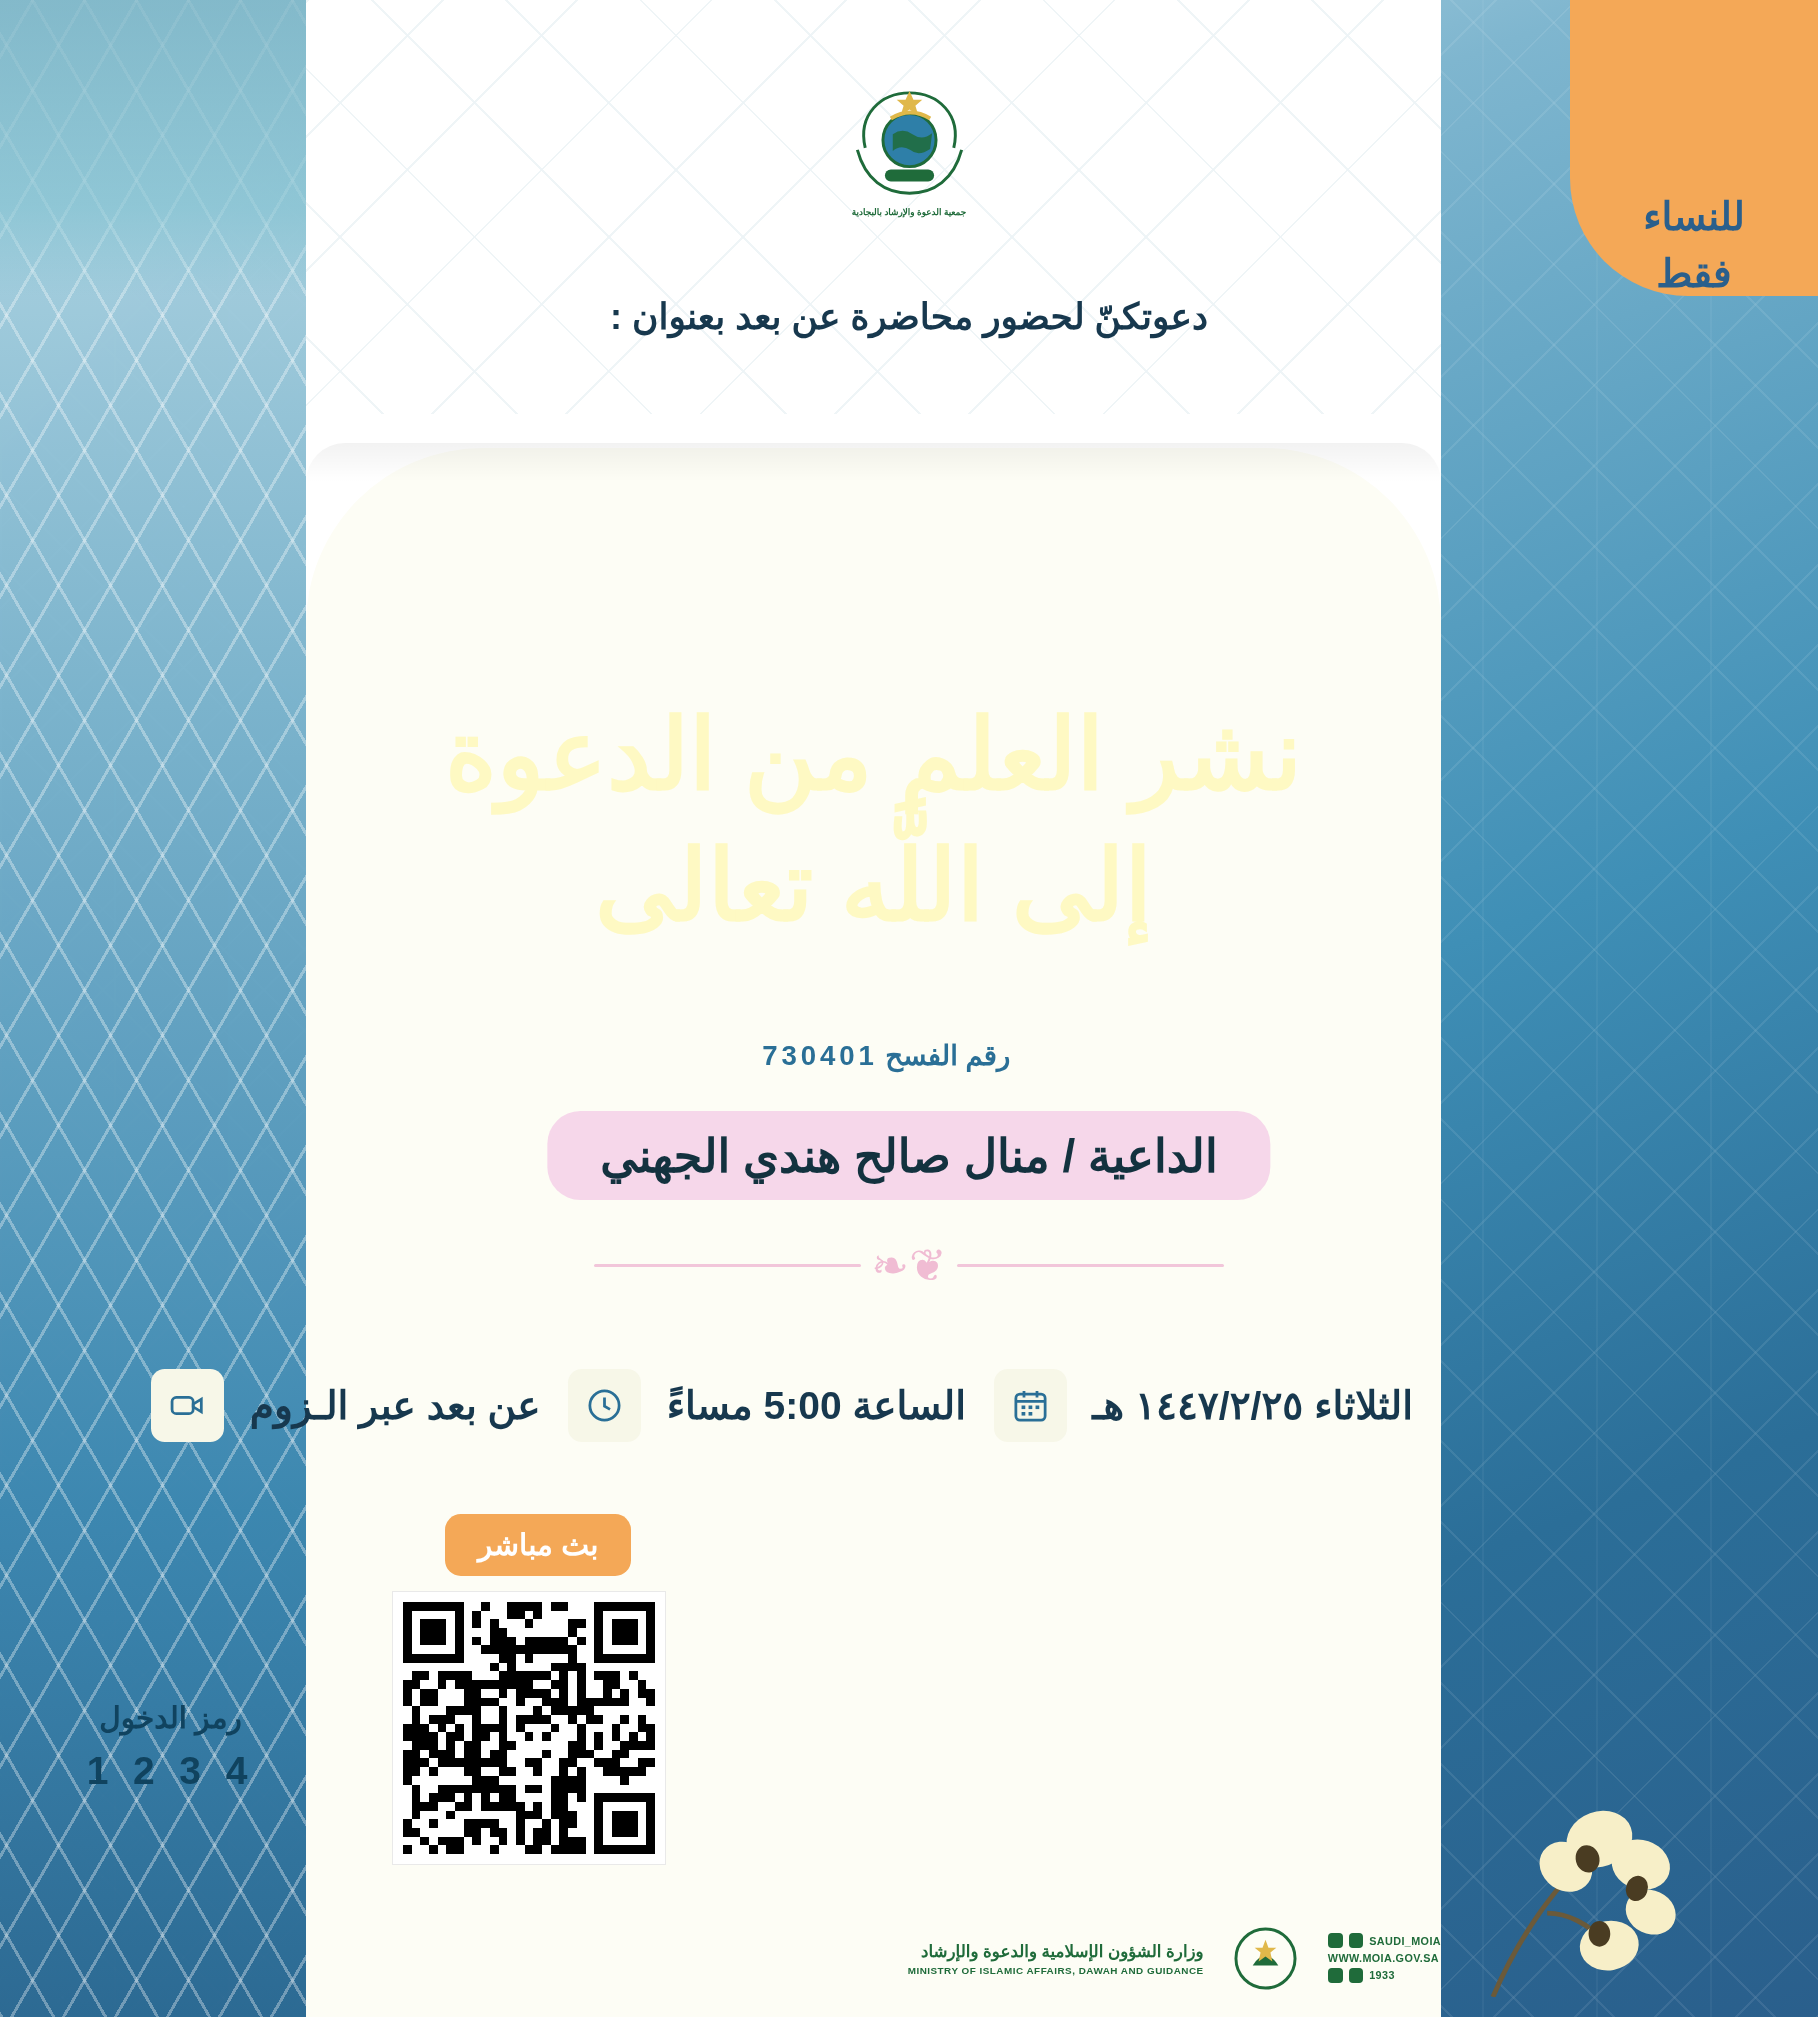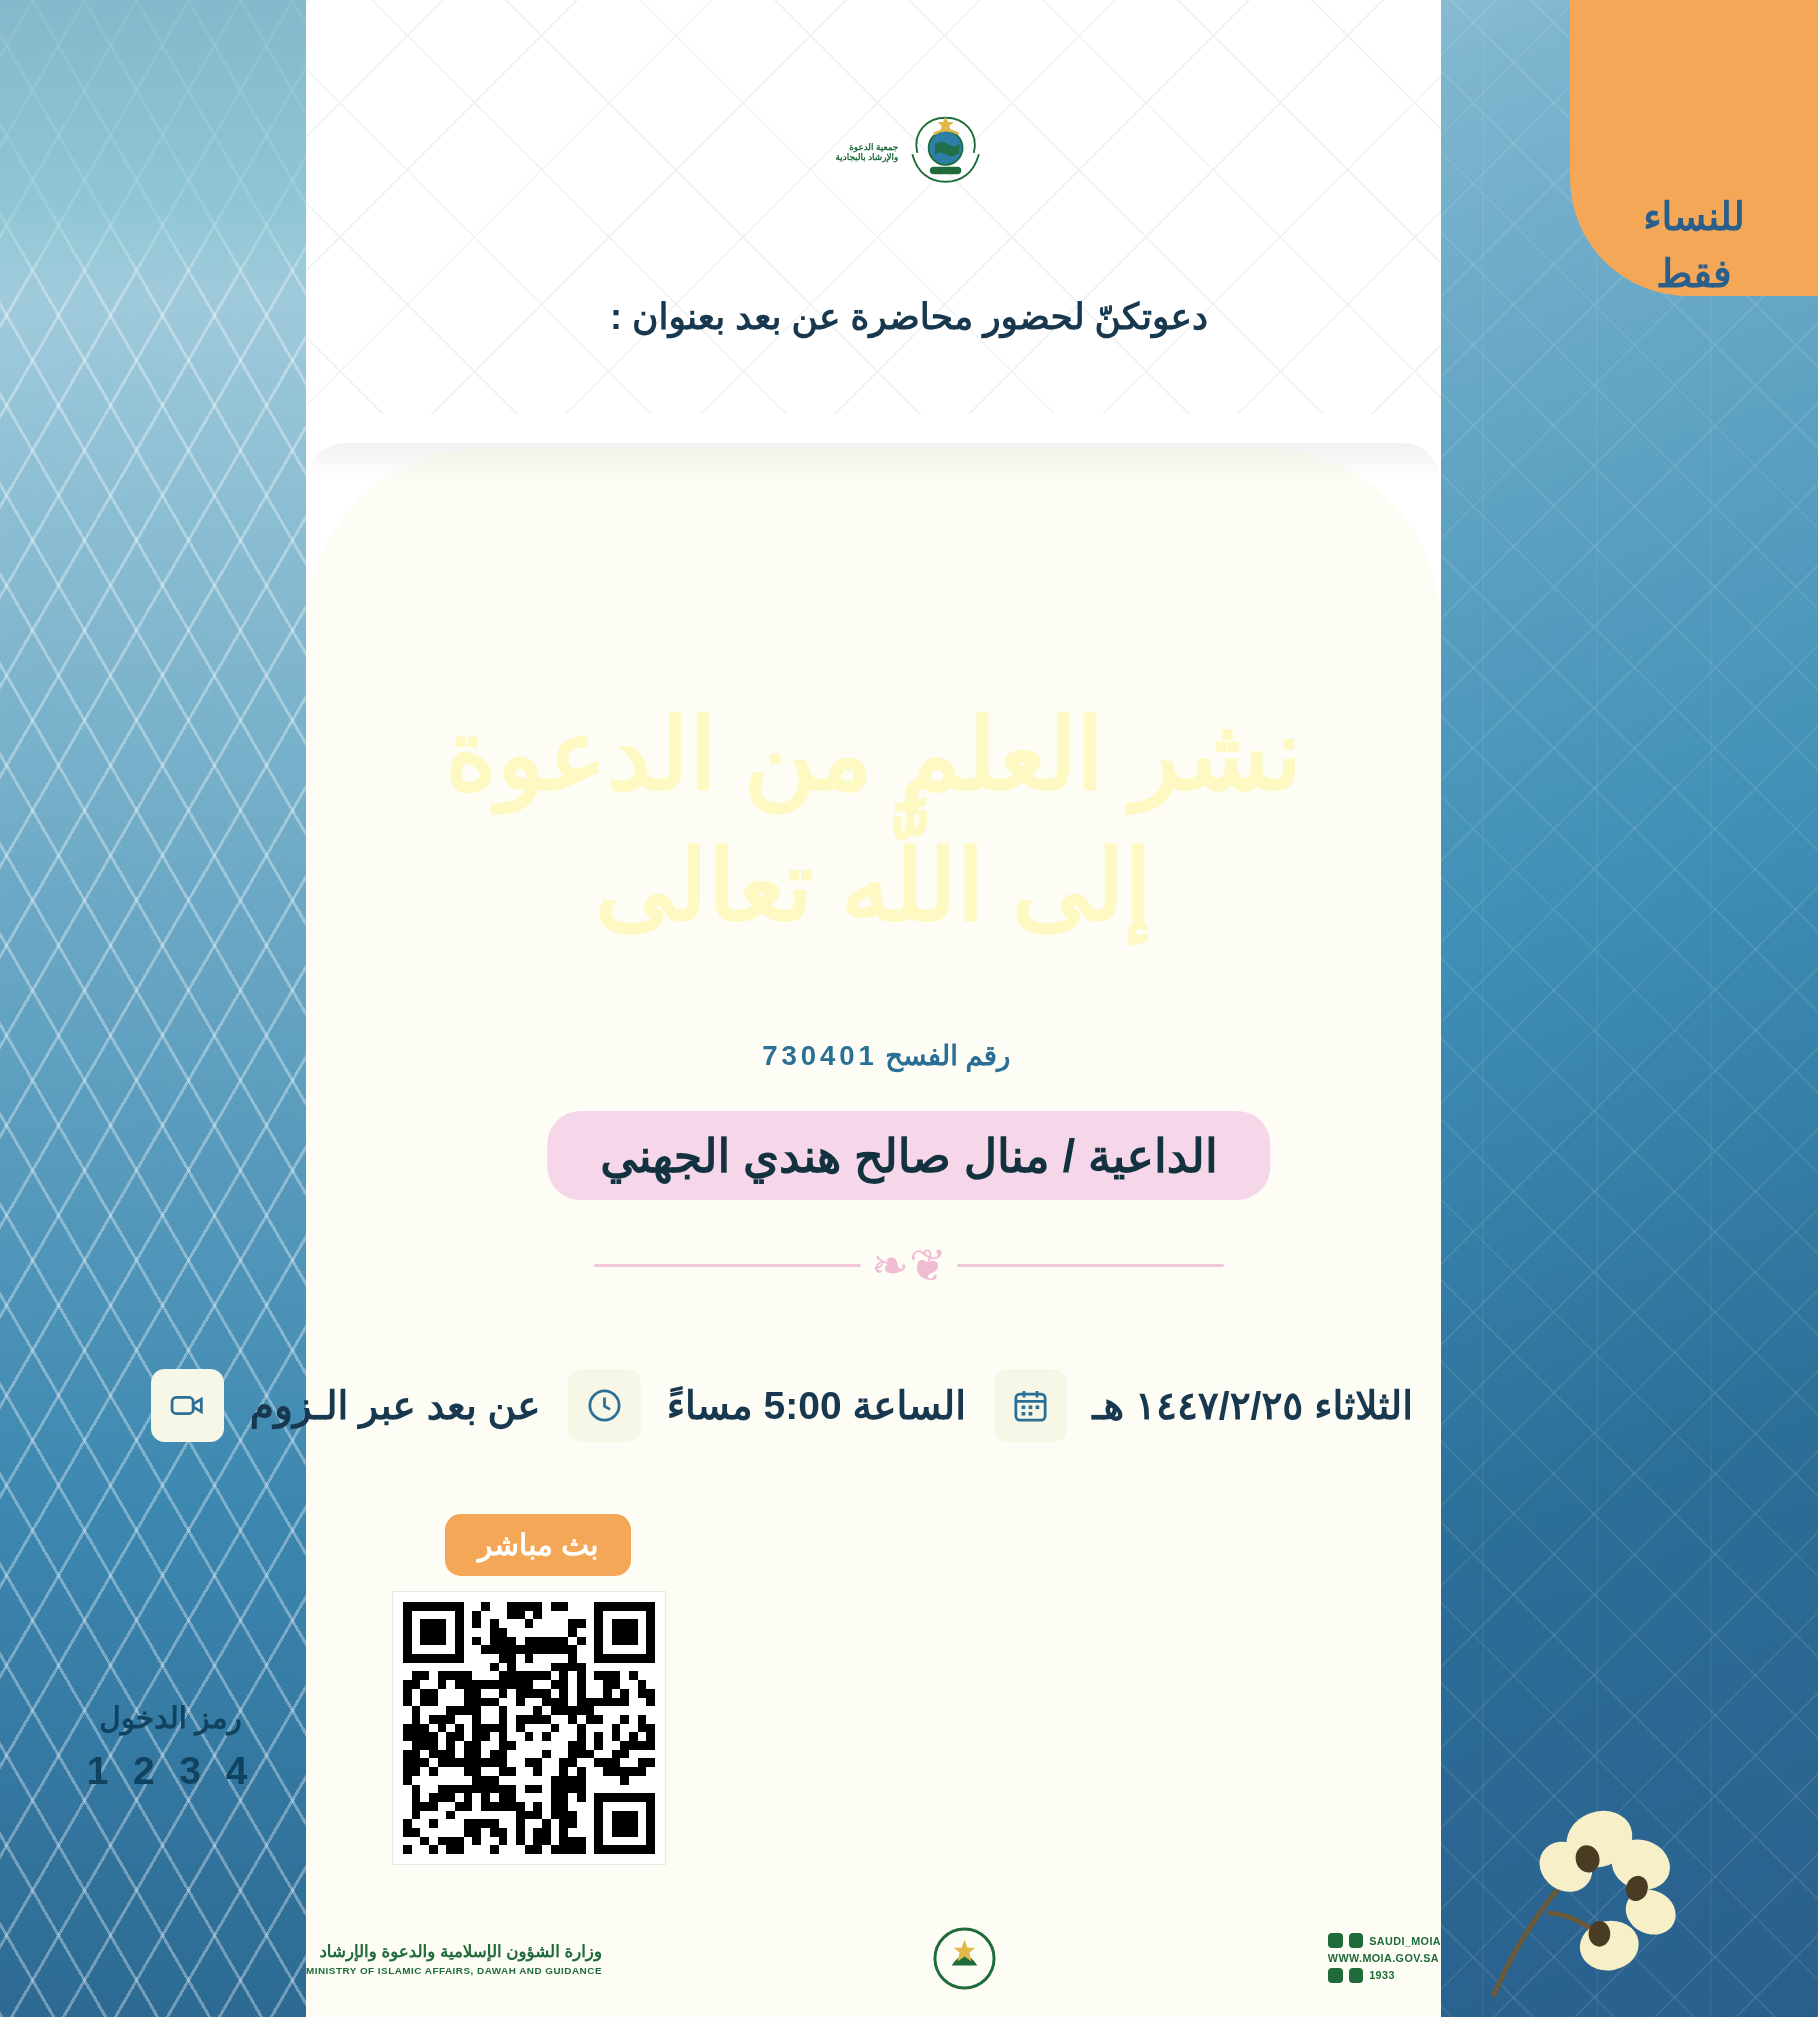--- a/index.html
+++ b/index.html
@@ -84,21 +84,21 @@
     gap:11.8px;
     font-weight:bold;font-size:39px;
     letter-spacing:1px;
     z-index:6;
   }
 
   
   .emblem{
     position:absolute;left:50%;transform:translateX(-50%);
     top:77px;width:167px;height:148px;z-index:5;
-    display:flex;flex-direction:row;align-items:center;justify-content:center;
+    display:flex;flex-direction:column;align-items:center;justify-content:center;
   }
   .emblem-caption{
     font-size:8.9px;color:#1f6b3a;margin-top:2px;font-weight:bold;
   }
 
   
   .header-lines{
     position:absolute;left:0;right:0;top:296px;text-align:center;z-index:5;
   }
   .header-line1{
@@ -192,21 +192,21 @@
   }
   .entry-label{font-size:29.6px;font-weight:bold;color:#10435f;letter-spacing:1px;}
   .entry-code{font-size:39px;font-weight:bold;color:#10435f;letter-spacing:6.9px;margin-top:13.8px;direction:ltr;}
 
   
   .flowers{position:absolute;right:118px;bottom:19.7px;width:355px;height:296px;z-index:4;}
 
   
   .footer{
     position:absolute;left:306px;width:1135px;bottom:0;height:118px;z-index:5;
-    display:flex;align-items:center;justify-content:space-between;gap:25.6px;
+    display:flex;align-items:center;justify-content:flex-start;gap:25.6px;
     direction:rtl;
   }
   .footer-emblem{width:73px;height:73px;display:flex;align-items:center;justify-content:center;}
   .footer-text{display:flex;flex-direction:column;align-items:flex-start;}
   .footer-ar{font-size:16.7px;font-weight:bold;color:#1f6b3a;letter-spacing:0.5px;}
   .footer-en{font-size:9.9px;font-weight:bold;color:#1f6b3a;letter-spacing:0.5px;margin-top:3px;}
   .footer-social{display:flex;flex-direction:column;gap:3.9px;align-items:flex-start;direction:ltr;}
   .social-row{display:flex;align-items:center;gap:5.9px;}
   .social-dot{width:14.8px;height:14.8px;border-radius:3.9px;background:#1f6b3a;display:inline-block;}
   .social-txt{font-size:10.8px;font-weight:bold;color:#1f6b3a;letter-spacing:0.4px;}

